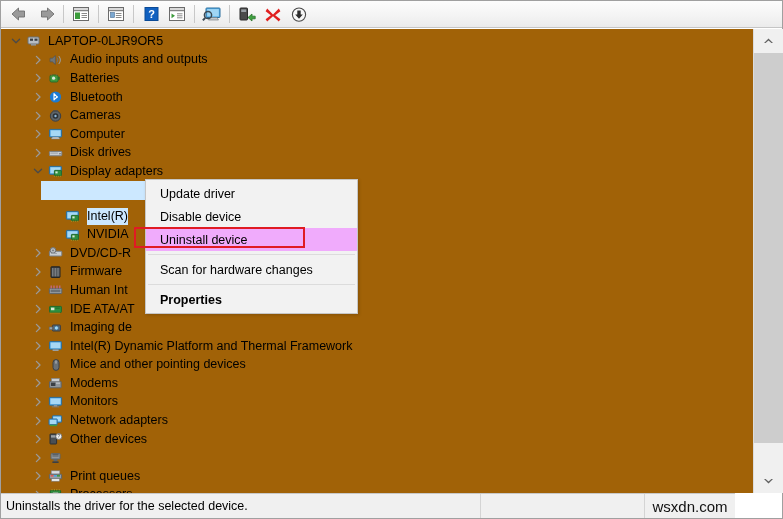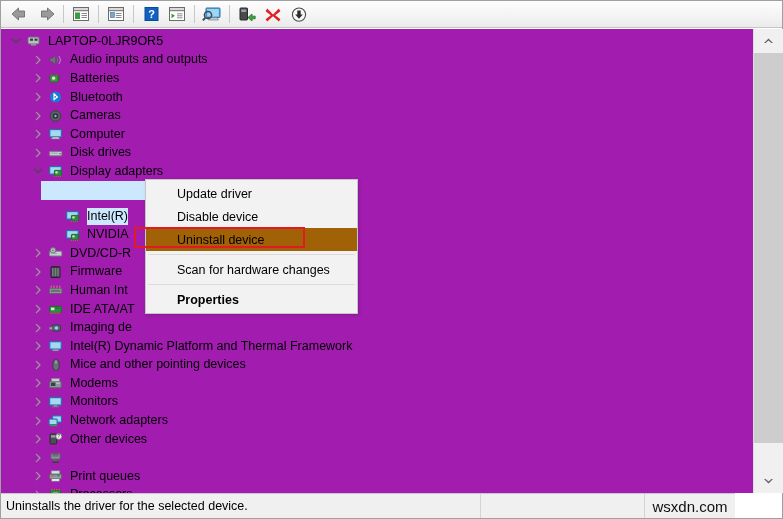--- a/index.html
+++ b/index.html
@@ -33,21 +33,21 @@
   .tb-sep {
     width: 1px; height: 18px;
     background: #c8c8c8;
     margin: 0 4px;
   }
 
   
   .tree-panel {
     position: absolute; left: 0; top: 28px;
     width: 781px; height: 464px;
-    background: #a21caf;
+    background: #a16207;
     overflow: hidden;
   }
   .tree {
     position: absolute; left: 0; top: 0;
     width: 752px; height: 464px;
     padding-top: 3px;
   }
   .row {
     position: relative;
     height: 18.6px;
@@ -137,27 +137,27 @@
     width: 213px;
     background: #f2f2f2;
     border: 1px solid #c6c6c6;
     box-shadow: 1px 1px 3px rgba(0,0,0,0.18);
     padding: 2px 0;
     z-index: 20;
   }
   .ctx-item {
     height: 23px;
     display: flex; align-items: center;
-    padding-left: 31px;
+    padding-left: 14px;
     font-size: 12.5px;
     color: #000;
     cursor: default;
   }
   .ctx-item.bold { font-weight: bold; }
-  .ctx-item.hl { background: #a16207; }
+  .ctx-item.hl { background: #f0abfc; }
   .ctx-sep {
     height: 1px; background: #dcdcdc;
     margin: 3px 2px;
   }
   .red-box {
     position: absolute;
     left: 133px; top: 226px;
     width: 171px; height: 21px;
     border: 2.5px solid #e01b24;
     z-index: 30;

